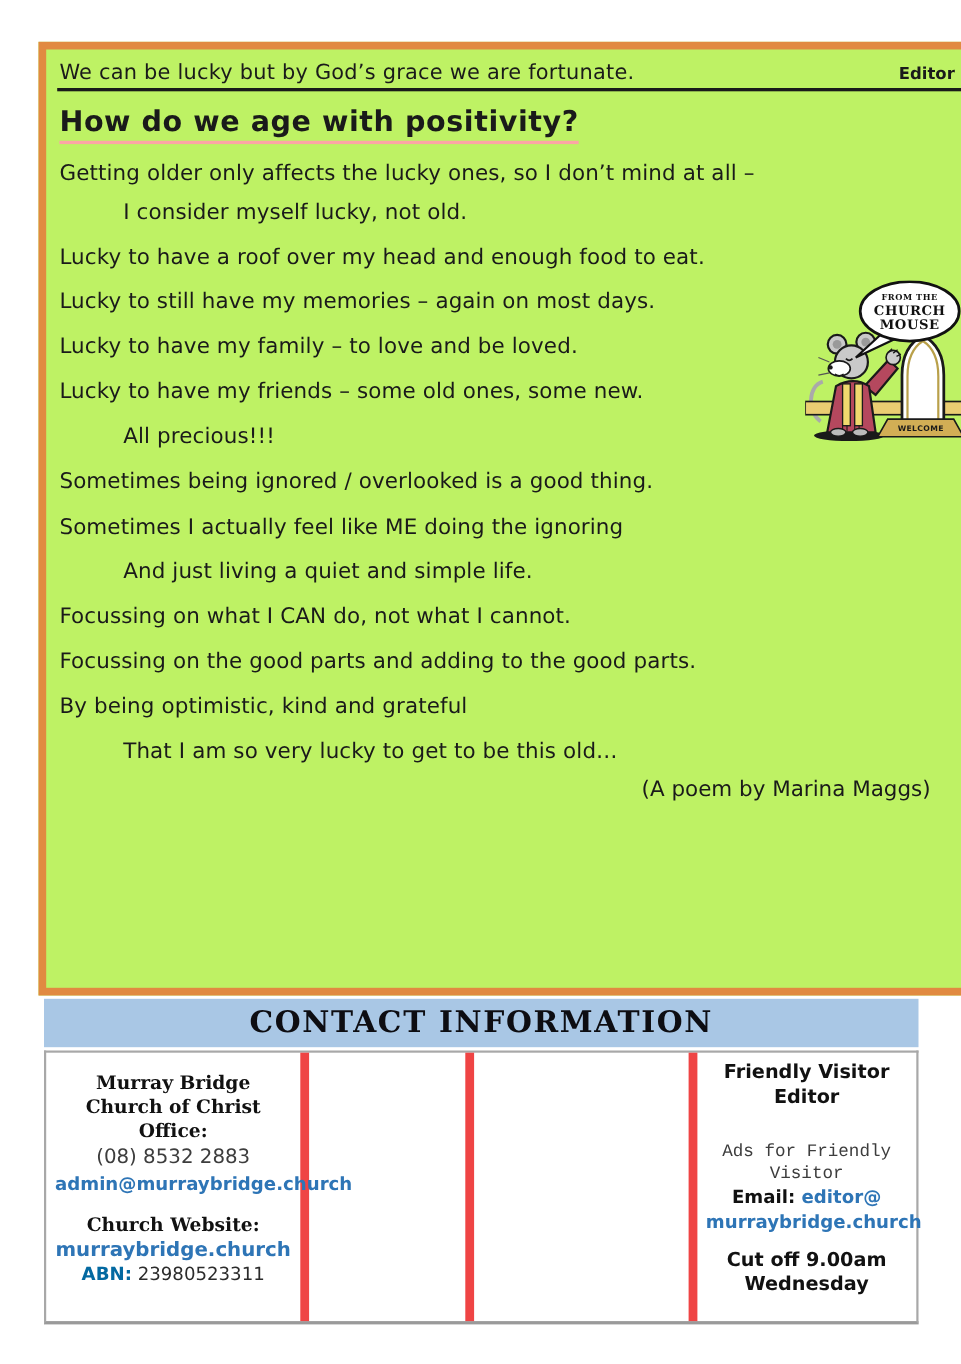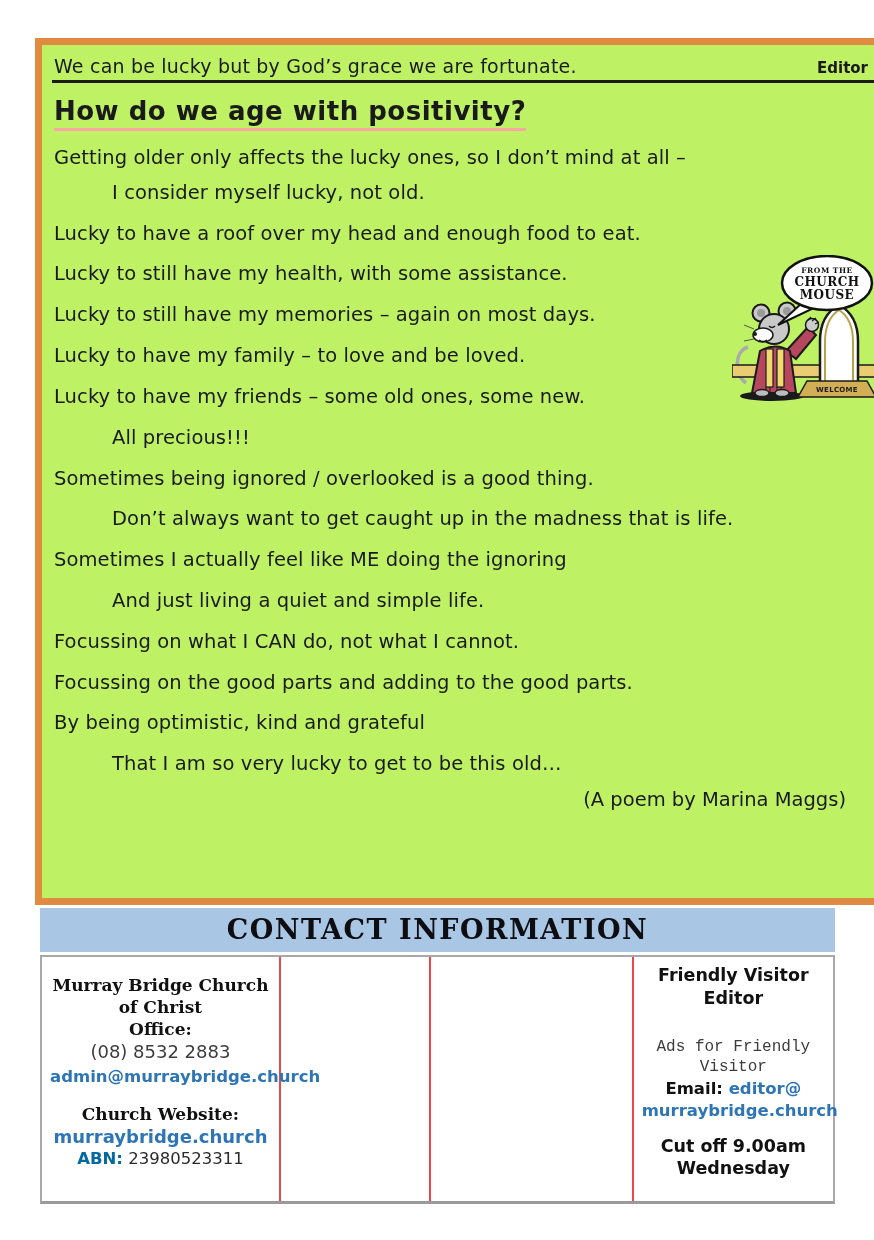--- a/index.html
+++ b/index.html
@@ -84,21 +84,21 @@
   .contact-table {
     position: absolute;
     left: 40px; top: 955px;
     width: 795px; height: 249px;
     display: flex;
     border: 2px solid #a8a8a8;
     border-bottom: 3px solid #9a9a9a;
     background: #ffffff;
   }
   .contact-cell {
-    border-right: 2px solid #ef4444;
+    border-right: 8px solid #ef4444;
     text-align: center;
     padding: 6px 8px;
   }
   .contact-cell:last-child { border-right: none; }
   .cell-office { width: 30.2%; padding-top: 17px; }
   .cell-empty1 { width: 19.0%; }
   .cell-empty2 { width: 25.6%; }
   .cell-editor { width: 25.2%; padding-top: 7px; }
 
   .serif-bold {
@@ -133,27 +133,25 @@
   </div>
 
   <h1 class="article-title">
     <span>How do we age with positivity?</span>
   </h1>
 
   <div class="poem">
     <p>Getting older only affects the lucky ones, so I don’t mind at all –</p>
     <p class="indent cont">I consider myself lucky, not old.</p>
     <p>Lucky to have a roof over my head and enough food to eat.</p>
-    <p>Lucky to still have my health, with some assistance.</p>
     <p>Lucky to still have my memories – again on most days.</p>
     <p>Lucky to have my family – to love and be loved.</p>
     <p>Lucky to have my friends – some old ones, some new.</p>
     <p class="indent">All precious!!!</p>
     <p>Sometimes being ignored / overlooked is a good thing.</p>
-    <p class="indent">Don’t always want to get caught up in the madness that is life.</p>
     <p>Sometimes I actually feel like ME doing the ignoring</p>
     <p class="indent">And just living a quiet and simple life.</p>
     <p>Focussing on what I CAN do, not what I cannot.</p>
     <p>Focussing on the good parts and adding to the good parts.</p>
     <p>By being optimistic, kind and grateful</p>
     <p class="indent">That I am so very lucky to get to be this old…</p>
     <div class="poem-credit">(A poem by Marina Maggs)</div>
   </div>
 
   <svg class="mouse-art" viewBox="0 0 152 148">

